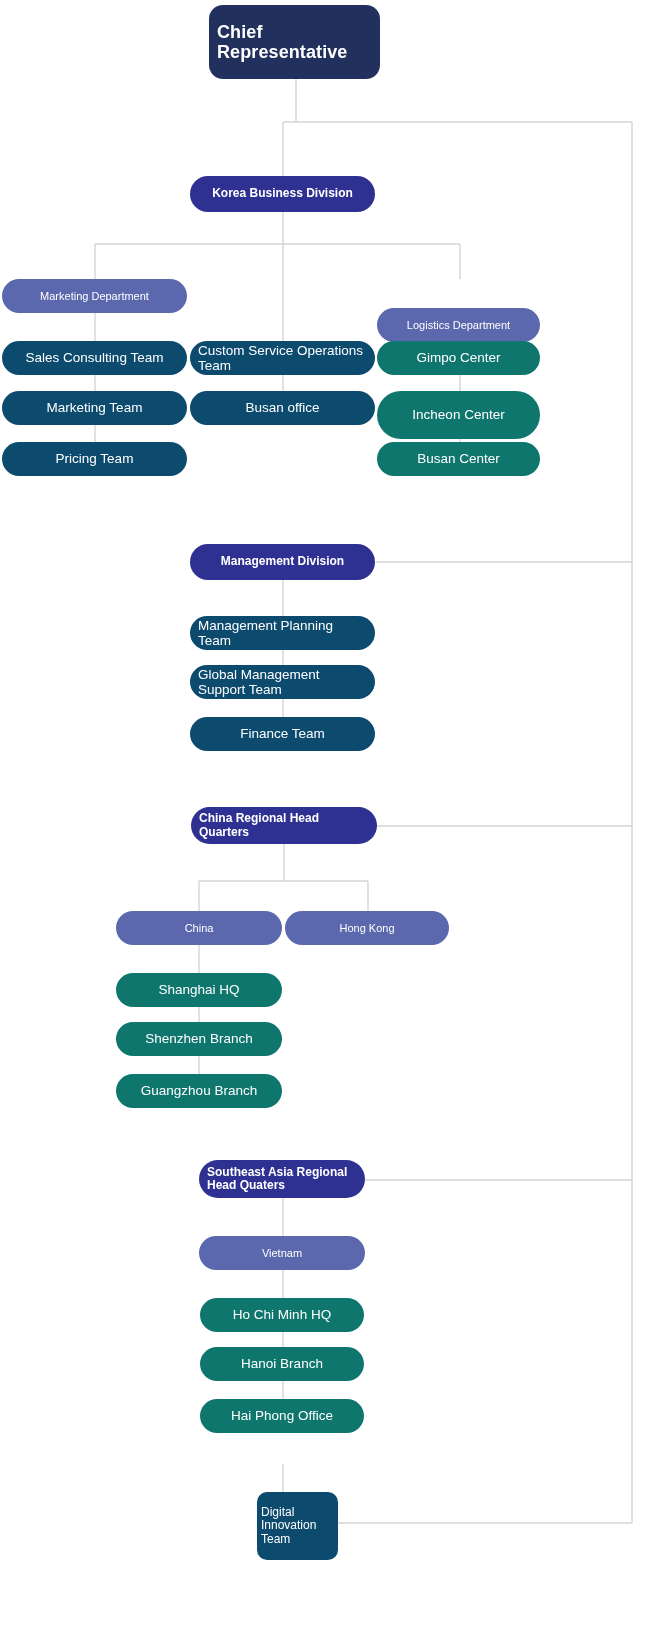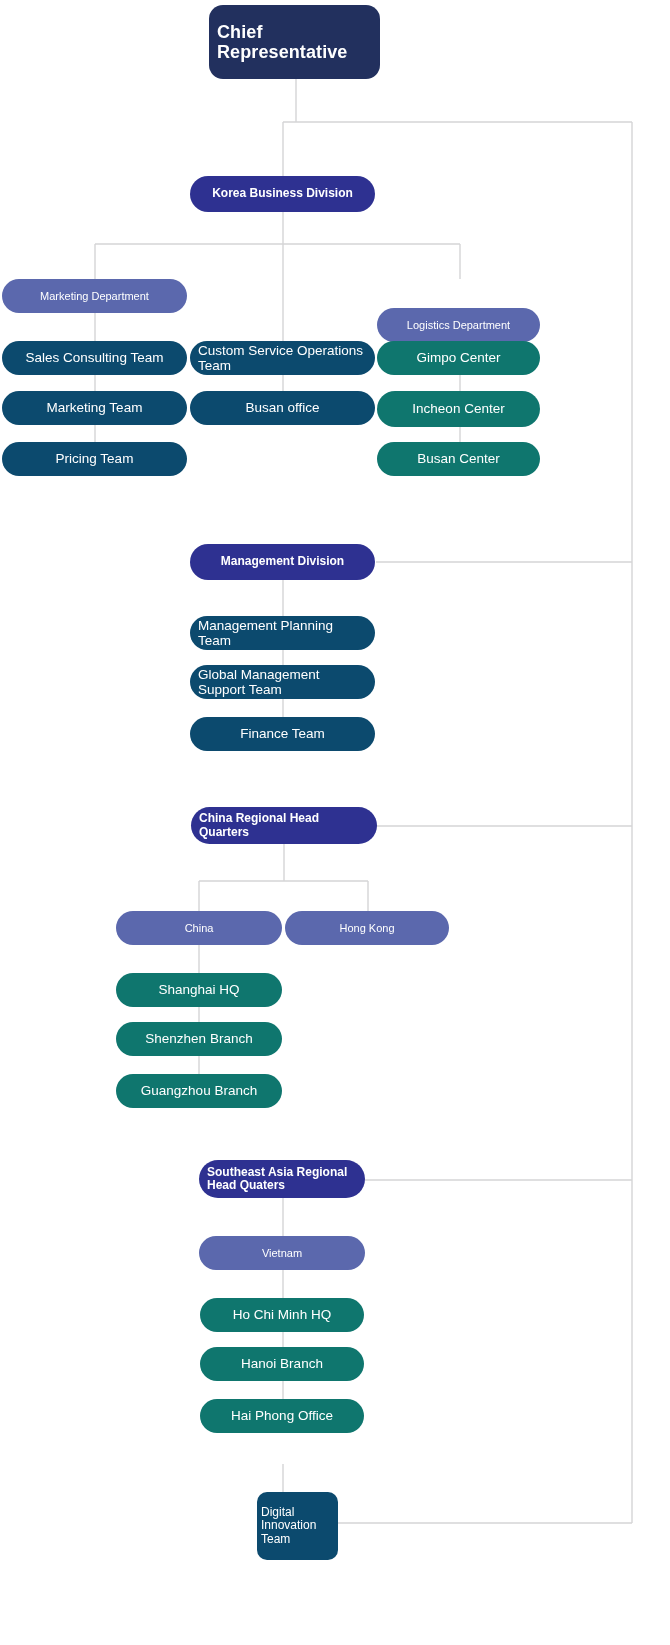--- a/index.html
+++ b/index.html
@@ -137,21 +137,21 @@
   <div class="node t-center" style="left:377px; top:341px; width:163px; height:34px;">
     <span class="center-label">Gimpo Center</span>
   </div>
 
   <div class="node t-team" style="left:2px; top:391px; width:185px; height:34px;">
     <span class="team-label">Marketing Team</span>
   </div>
   <div class="node t-team" style="left:190px; top:391px; width:185px; height:34px;">
     <span class="team-label">Busan office</span>
   </div>
-  <div class="node t-center" style="left:377px; top:391px; width:163px; height:36px;">
+  <div class="node t-center" style="left:377px; top:391px; width:163px; height:48px;">
     <span class="center-label">Incheon Center</span>
   </div>
 
   <div class="node t-team" style="left:2px; top:442px; width:185px; height:34px;">
     <span class="team-label">Pricing Team</span>
   </div>
   <div class="node t-center" style="left:377px; top:442px; width:163px; height:34px;">
     <span class="center-label">Busan Center</span>
   </div>
 

